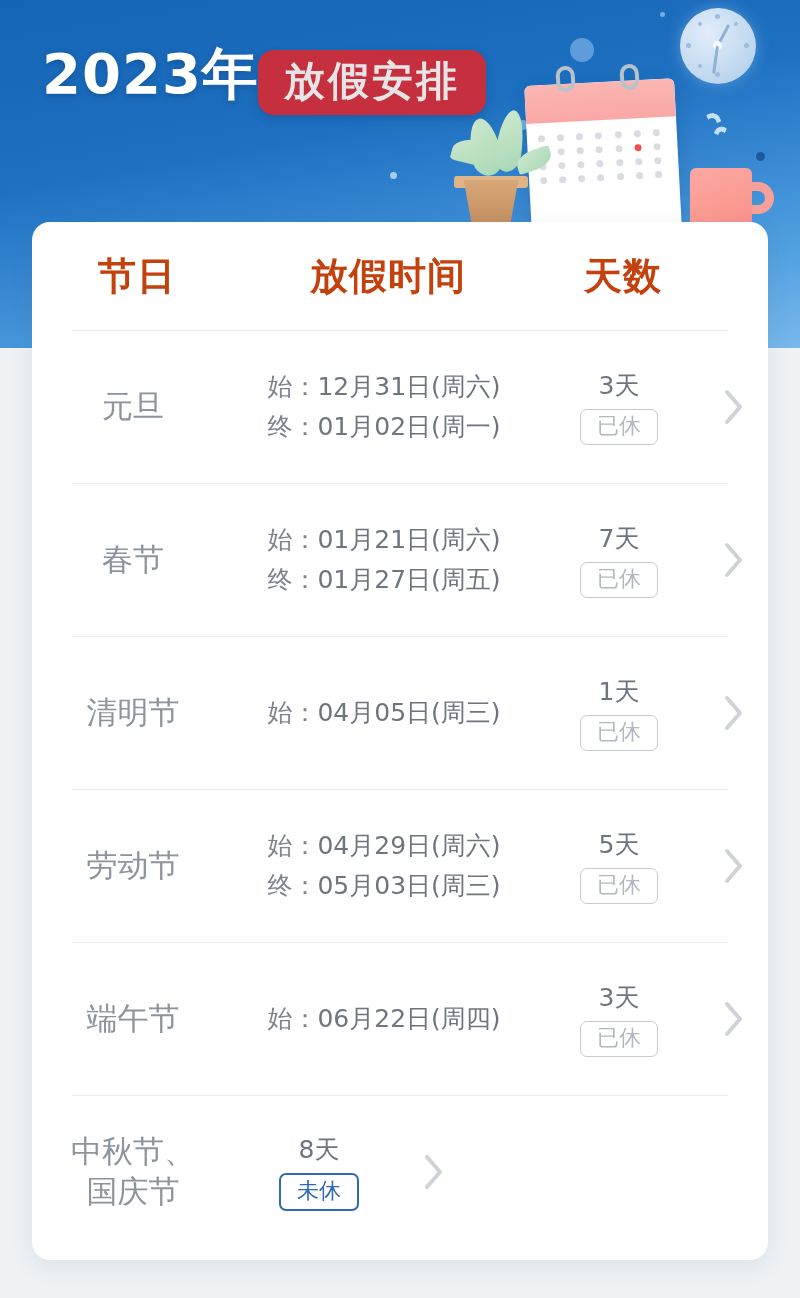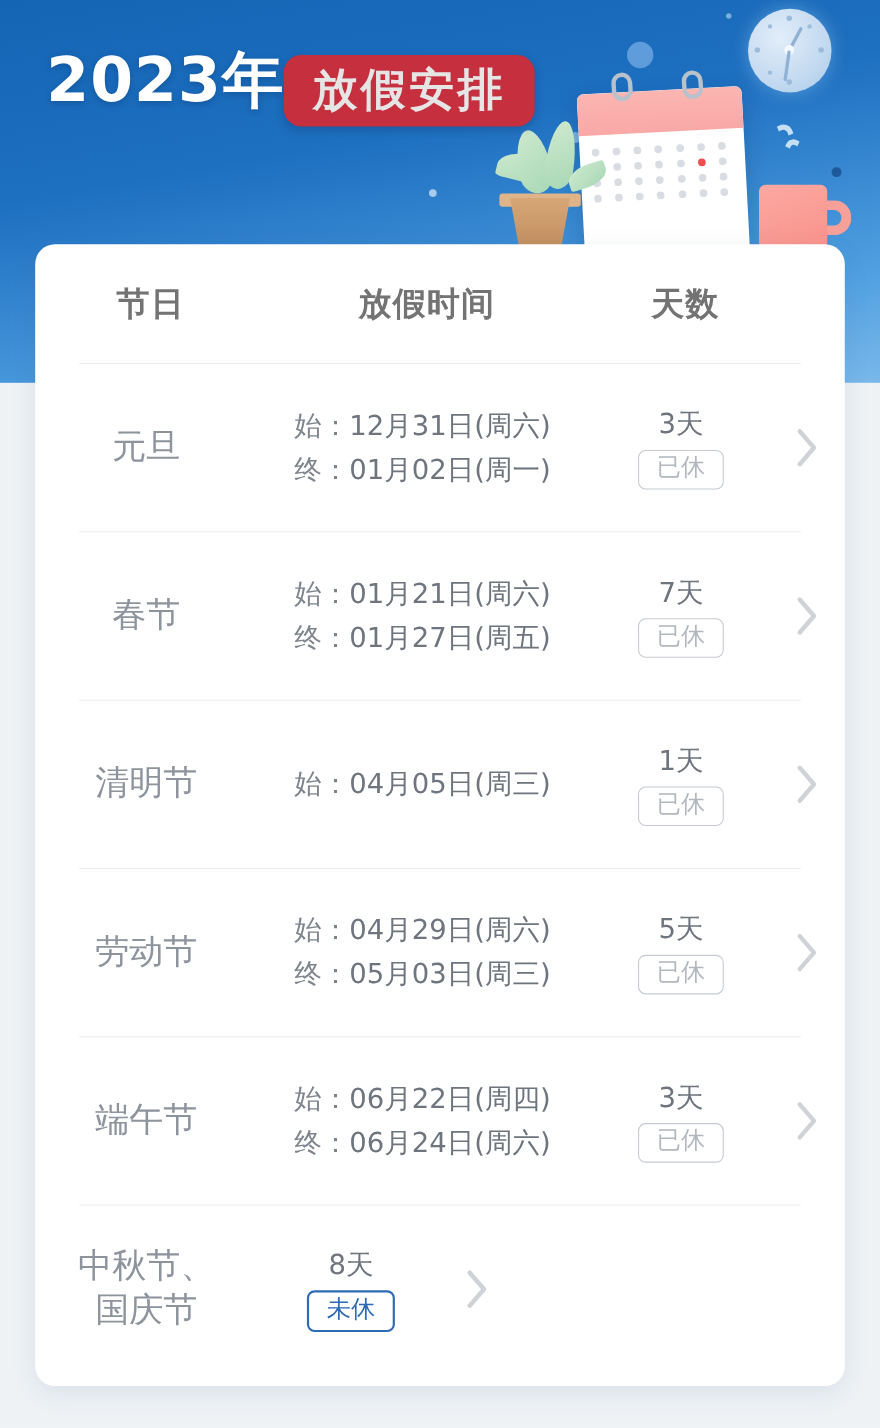--- a/index.html
+++ b/index.html
@@ -112,21 +112,21 @@
 
   
   .card{
     position:absolute; left:32px; top:222px; width:736px; height:1038px;
     background:#ffffff; border-radius:18px;
     box-shadow:0 6px 22px rgba(60,90,130,.10);
     z-index:5;
   }
 
   .thead{ display:flex; align-items:center; height:108px; padding:0 0 0 4px; }
-  .th{ color:#737373; font-size:30px; font-weight:bold; letter-spacing:1px;
+  .th{ color:#c2410c; font-size:38px; font-weight:bold; letter-spacing:1px;
        font-family:"DejaVu Sans","Liberation Sans",sans-serif; }
   .col-name{ width:202px; text-align:center; }
   .col-time{ width:300px; text-align:center; }
   .col-days{ width:170px; text-align:center; }
   .col-arrow{ width:60px; text-align:center; }
 
   .divider{ height:1px; background:#ededf0; margin:0 40px; }
 
   .row{ display:flex; align-items:center; height:152px; }
   .cell{ display:flex; flex-direction:column; align-items:center; justify-content:center; }
@@ -324,21 +324,20 @@
         </div>
       </div>
       <div class="divider"></div>
       <div class="row">
         <div class="cell col-name">
           <div class="hol-name">端午节</div>
         </div>
         <div class="cell col-time">
           <div class="time-lines">
             <div><span class="lbl">始：</span><span>06月22日(周四)</span></div>
-            <div><span class="lbl">终：</span><span>06月24日(周六)</span></div>
           </div>
         </div>
         <div class="cell col-days">
           <div class="days-num">3天</div>
           <div class="badge taken">已休</div>
         </div>
         <div class="chev">
           <svg width="22" height="38" viewBox="0 0 22 38" fill="none">
             <path d="M4 4 L17 19 L4 34" stroke="#cfd3d8" stroke-width="4" stroke-linecap="round" stroke-linejoin="round"></path>
           </svg>

